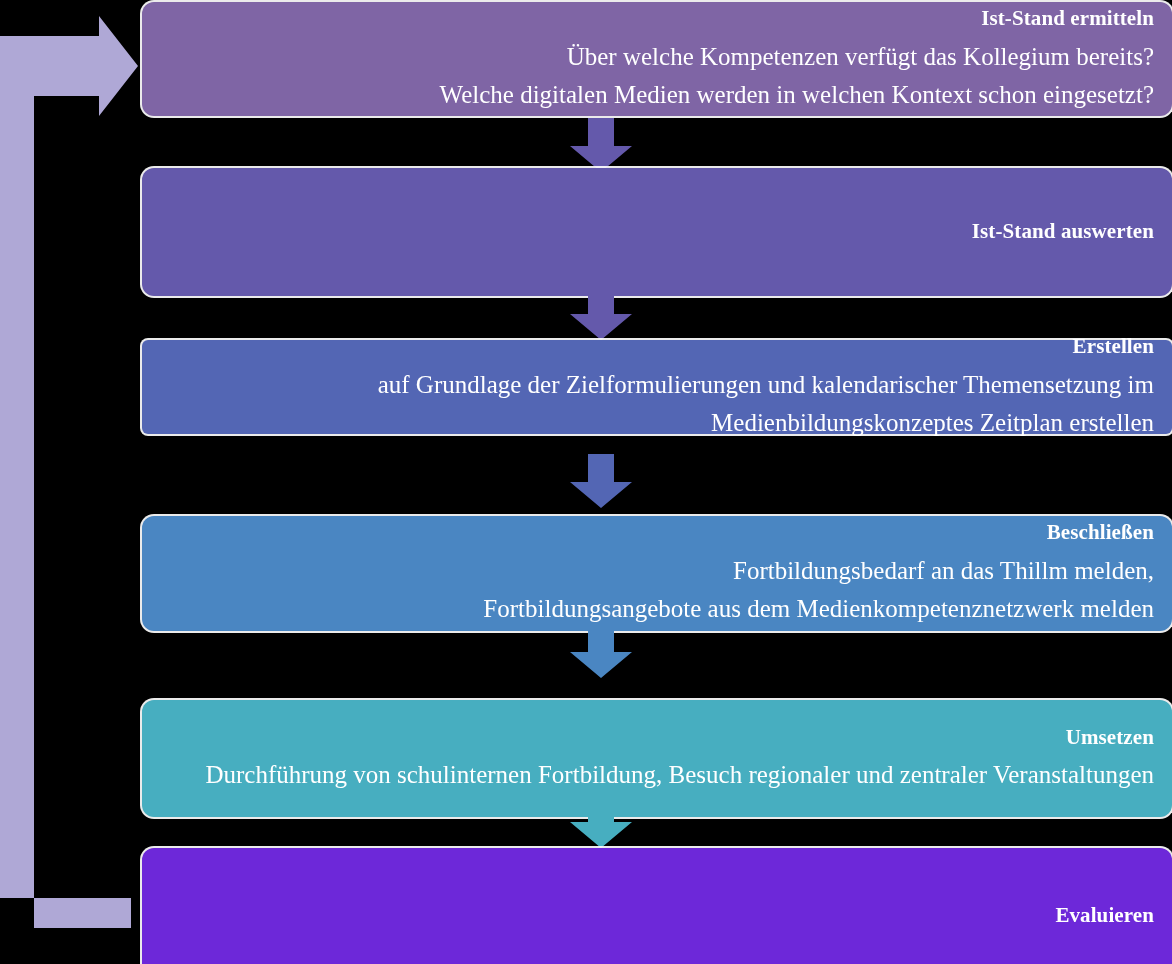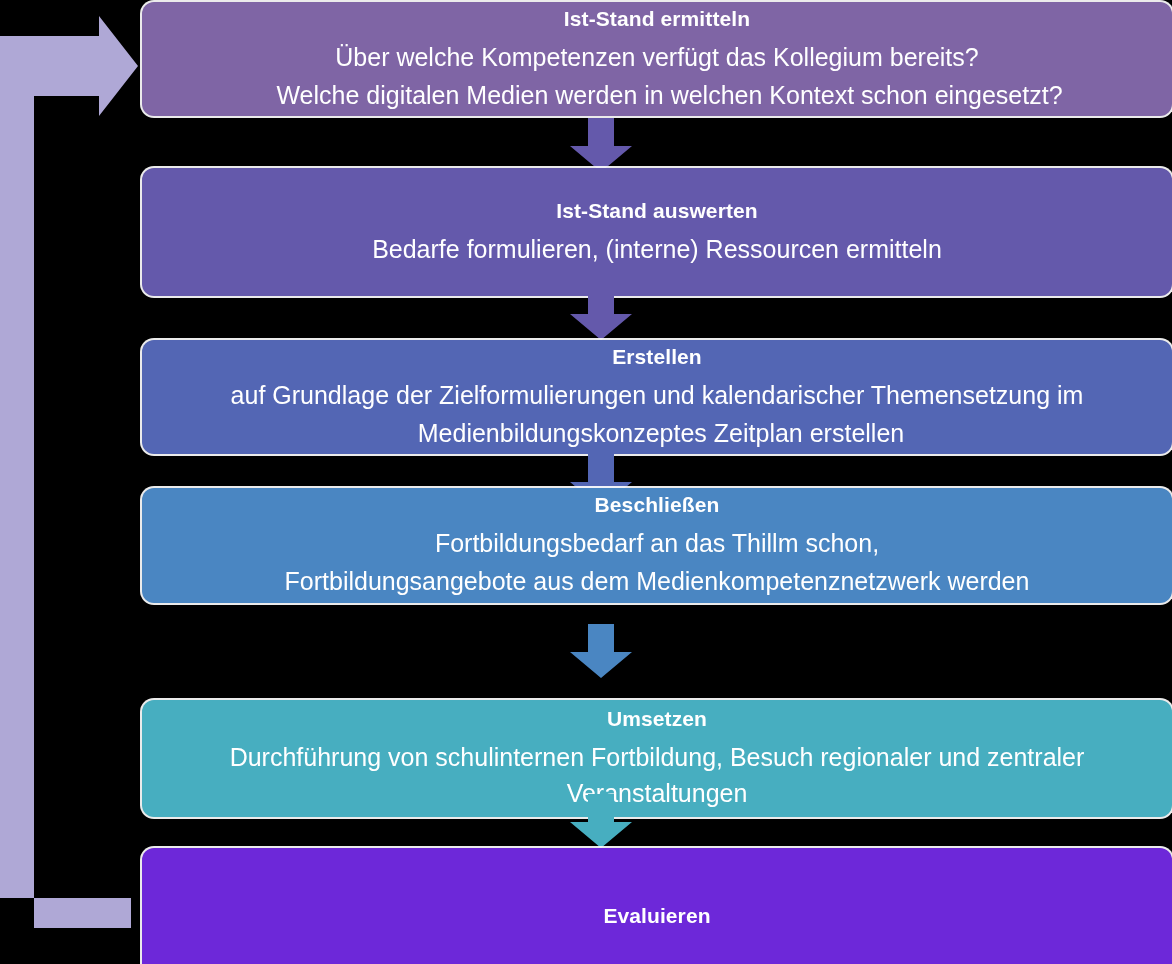--- a/index.html
+++ b/index.html
@@ -30,26 +30,27 @@
 
   
   .step-box {
     position: absolute;
     left: 142px;
     width: 1030px;
     box-sizing: border-box;
     border-radius: 12px;
     display: flex;
     flex-direction: column;
-    align-items: center;
+    align-items: flex-end;
     justify-content: center;
     text-align: center;
     color: #ffffff;
-    padding: 6px 25px;
+    padding: 6px 18px;
     box-shadow: 0 0 0 2px rgba(255,255,255,0.92);
+    font-family: Liberation Serif, serif;
   }
   .step-title {
     font-weight: bold;
     font-size: 21px;
     line-height: 1.32;
     letter-spacing: 0.1px;
   }
   .step-desc {
     font-weight: normal;
     font-size: 25px;
@@ -82,41 +83,40 @@
     <div class="step-desc">Über welche Kompetenzen verfügt das Kollegium bereits?</div>
     <div class="step-desc" style="margin-top:2px;margin-left:25px;">Welche digitalen Medien werden in welchen Kontext schon eingesetzt?</div>
   </div>
 
   <svg class="connector-arrow" style="top:118px;" viewBox="0 0 62 54" aria-hidden="true">
     <polygon points="18,0 44,0 44,28 62,28 31,54 0,28 18,28" fill="#6459AB"></polygon>
   </svg>
 
   <div class="step-box" style="top:168px; height:128px; background:#6459AB;border-radius:12px;">
     <div class="step-title">Ist-Stand auswerten</div>
-    <div class="step-desc">Bedarfe formulieren, (interne) Ressourcen ermitteln</div>
   </div>
 
   <svg class="connector-arrow" style="top:286px;" viewBox="0 0 62 54" aria-hidden="true">
     <polygon points="18,0 44,0 44,28 62,28 31,54 0,28 18,28" fill="#6459AB"></polygon>
   </svg>
 
-  <div class="step-box" style="top:340px; height:114px; background:#5366B4;">
+  <div class="step-box" style="top:340px; height:94px; background:#5366B4;border-radius:6px;">
     <div class="step-title">Erstellen</div>
     <div class="step-desc gap-lg">auf Grundlage der Zielformulierungen und kalendarischer Themensetzung im</div>
     <div class="step-desc" style="margin-top:2px;margin-left:8px;">Medienbildungskonzeptes Zeitplan erstellen</div>
   </div>
 
   <svg class="connector-arrow" style="top:454px;" viewBox="0 0 62 54" aria-hidden="true">
     <polygon points="18,0 44,0 44,28 62,28 31,54 0,28 18,28" fill="#5366B4"></polygon>
   </svg>
 
-  <div class="step-box" style="top:488px; height:115px; background:#4A86C2;">
+  <div class="step-box" style="top:516px; height:115px; background:#4A86C2;">
     <div class="step-title">Beschließen</div>
-    <div class="step-desc gap-lg">Fortbildungsbedarf an das Thillm schon,</div>
-    <div class="step-desc" style="margin-top:2px;">Fortbildungsangebote aus dem Medienkompetenznetzwerk werden</div>
+    <div class="step-desc gap-lg">Fortbildungsbedarf an das Thillm melden,</div>
+    <div class="step-desc" style="margin-top:2px;">Fortbildungsangebote aus dem Medienkompetenznetzwerk melden</div>
   </div>
 
   <svg class="connector-arrow" style="top:624px;" viewBox="0 0 62 54" aria-hidden="true">
     <polygon points="18,0 44,0 44,28 62,28 31,54 0,28 18,28" fill="#4A86C2"></polygon>
   </svg>
 
   <div class="step-box" style="top:700px; height:117px; background:#47AEC0;">
     <div class="step-title">Umsetzen</div>
     <div class="step-desc gap-lg">Durchführung von schulinternen Fortbildung, Besuch regionaler und zentraler Veranstaltungen</div>
   </div>

